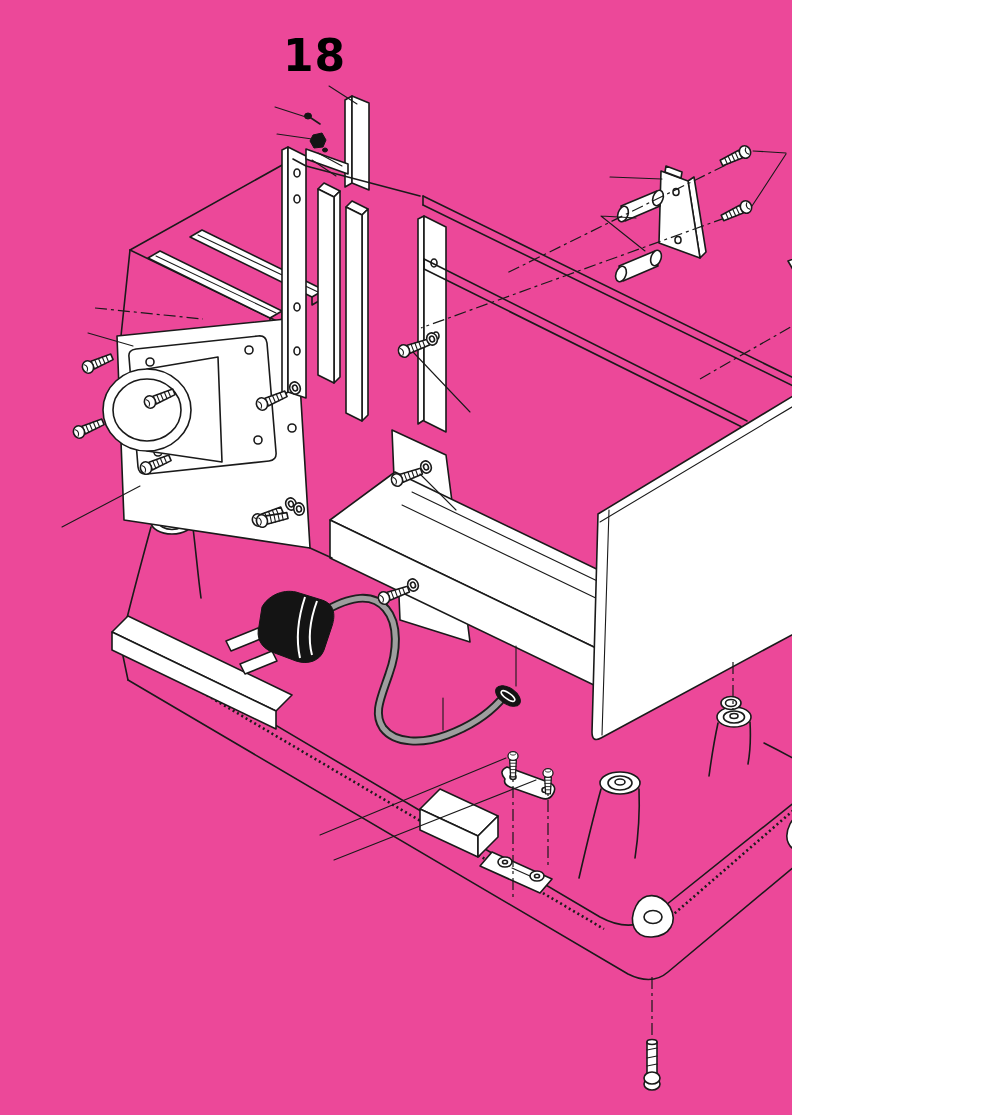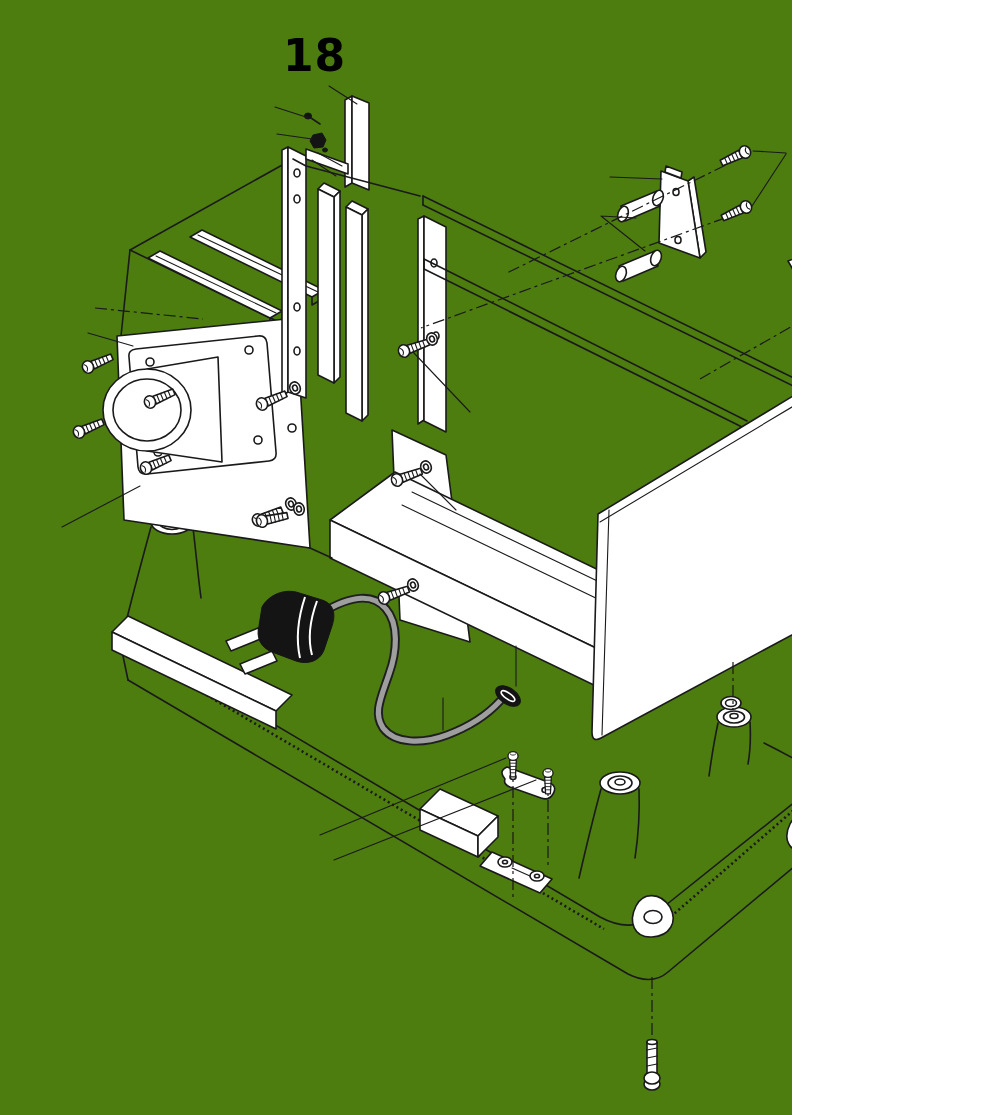--- a/index.html
+++ b/index.html
@@ -1,16 +1,16 @@
 <!DOCTYPE html>
 <html><head>
 <meta charset="utf-8">
 <style>
   html,body{margin:0;padding:0;background:#ffffff;}
-  .stage{position:relative;width:792px;height:1115px;background:#4d7c0f;overflow:hidden;
+  .stage{position:relative;width:792px;height:1115px;background:#ec4899;overflow:hidden;
          font-family:"Liberation Sans", sans-serif;}
   .part-label{position:absolute;left:283px;top:30px;font-size:44px;font-weight:bold;
               color:#000;letter-spacing:1px;font-family:"DejaVu Sans", sans-serif;}
   svg{position:absolute;left:0;top:0;}
   .ln{fill:none;stroke:#1a1a1a;stroke-width:1.6;stroke-linejoin:round;stroke-linecap:round;}
   .wf{fill:#ffffff;stroke:#1a1a1a;stroke-width:1.6;stroke-linejoin:round;}
   .thin{fill:none;stroke:#1a1a1a;stroke-width:1.1;stroke-linecap:round;}
   .cl{fill:none;stroke:#1a1a1a;stroke-width:1.2;stroke-dasharray:12 4 3 4;}
   .hatch{fill:none;stroke:#1a1a1a;stroke-width:2.6;stroke-dasharray:2 3;}
   .cord-out{fill:none;stroke:#1f1f1f;stroke-width:9;stroke-linecap:round;}

